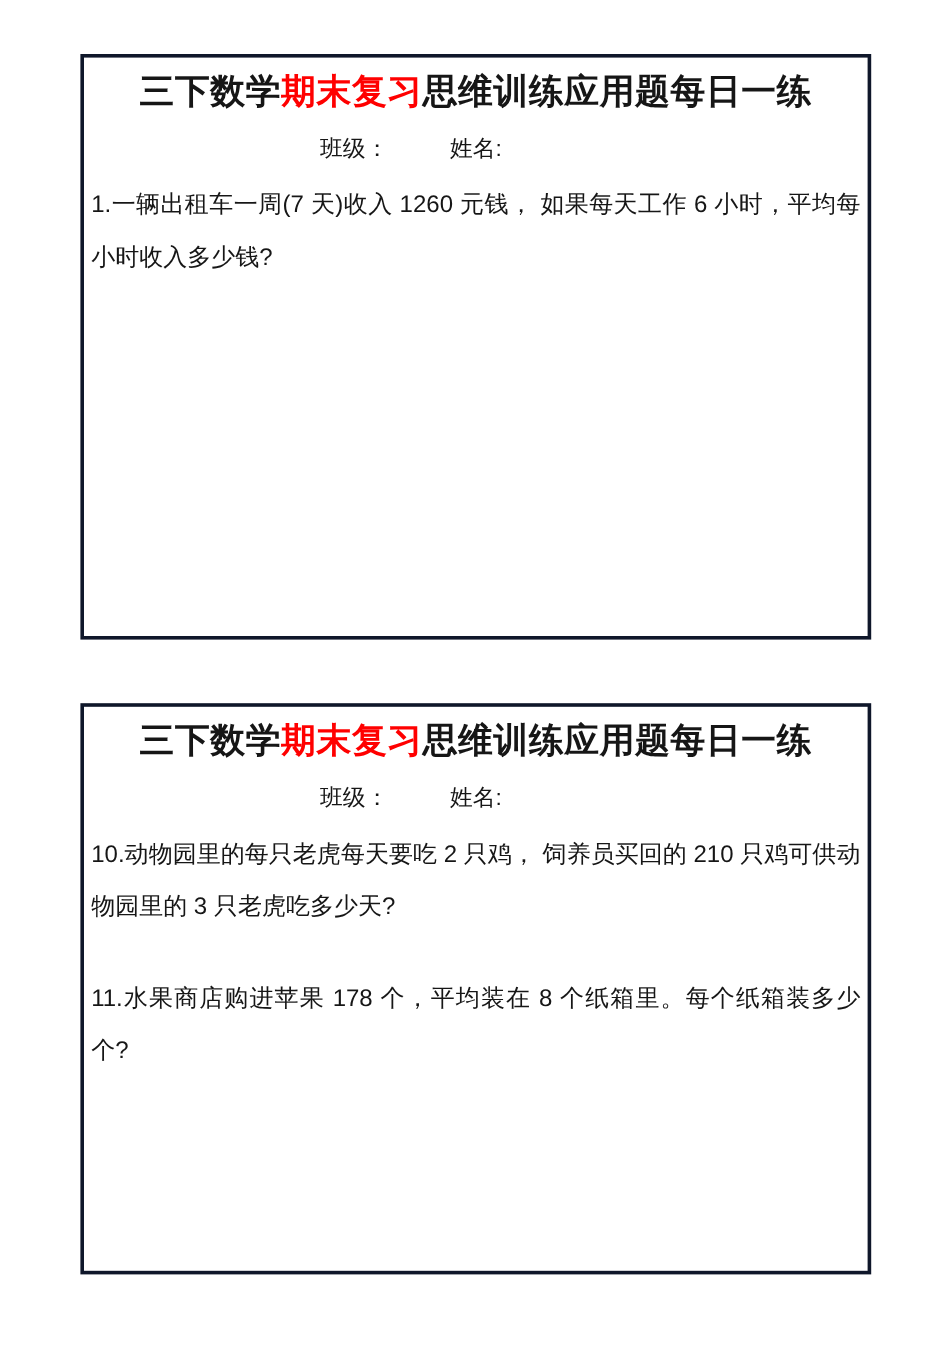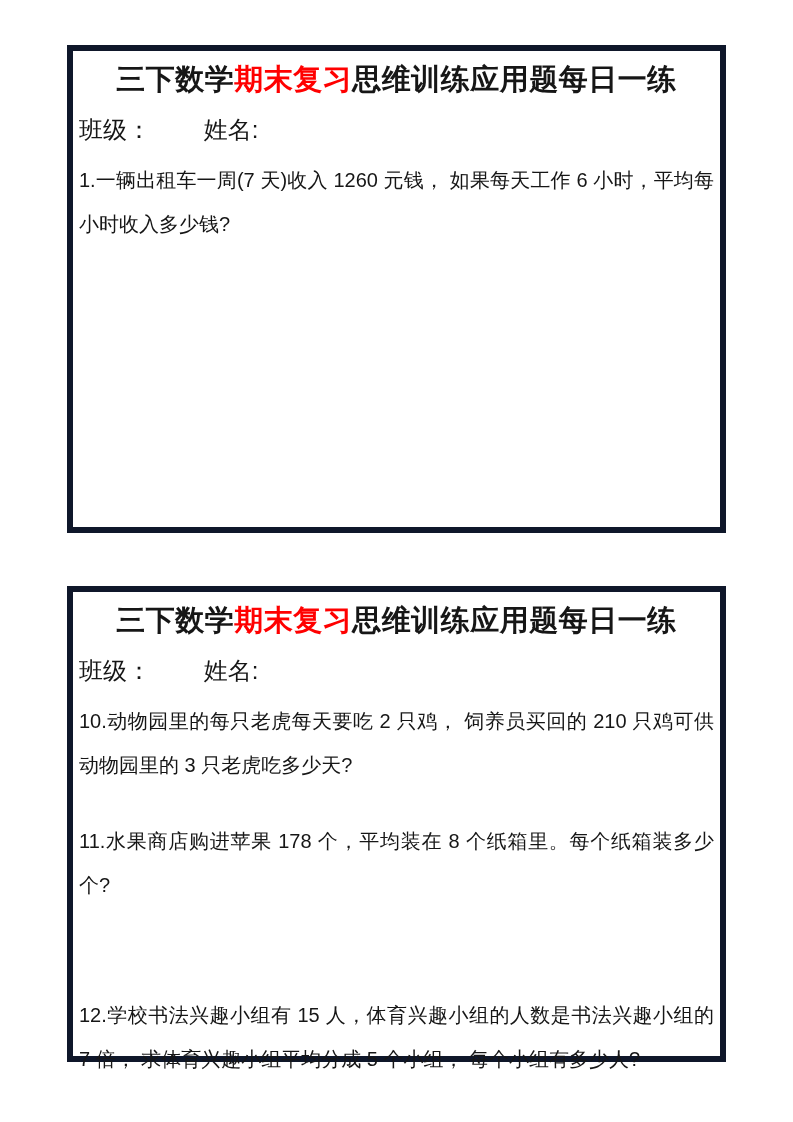--- a/index.html
+++ b/index.html
@@ -11,41 +11,41 @@
     width: 793px;
     height: 1122px;
     font-family: "Liberation Sans", "DejaVu Sans", sans-serif;
     color: #161616;
     overflow: hidden;
   }
   .sheet {
     box-sizing: border-box;
     width: 659px;
     margin: 0 auto;
-    border: 6px solid #0f172a;
+    border: 3px solid #0f172a;
     background: #ffffff;
     padding: 0 6px 0 6px;
   }
   #sheet1 { margin-top: 45px; height: 488px; }
   #sheet2 { margin-top: 53px; height: 476px; }
 
   .title {
     margin-top: 9px;
     text-align: center;
     font-size: 29px;
     font-weight: 700;
     letter-spacing: 0.5px;
     white-space: nowrap;
   }
   .title .hl { color: #ff0000; }
 
   .meta {
     margin-top: 14px;
-    font-size: 24px;
-    text-align: left;
+    font-size: 19px;
+    text-align: center;
     padding-right: 108px;
   }
   .meta .name-label { margin-left: 46px; }
 
   .problems { margin-top: 12px; }
   .problem {
     margin: 0;
     font-size: 20px;
     line-height: 44px;
     text-align: justify;
@@ -76,15 +76,14 @@
   <div class="title">
     <span>三下数学</span><span class="hl" style="color: rgb(255, 0, 0);">期末复习</span><span>思维训练应用题每日一练</span>
   </div>
   <div class="meta">
     <span class="class-label">班级：</span>
     <span class="name-label">姓名:</span>
   </div>
   <div class="problems">
       <p class="problem">10.动物园里的每只老虎每天要吃 2 只鸡， 饲养员买回的 210 只鸡可供动物园里的 3 只老虎吃多少天?</p>
       <p class="problem">11.水果商店购进苹果 178 个，平均装在 8 个纸箱里。每个纸箱装多少个?</p>
-      <p class="problem">12.学校书法兴趣小组有 15 人，体育兴趣小组的人数是书法兴趣小组的 7 倍， 求体育兴趣小组平均分成 5 个小组， 每个小组有多少人?</p>
     </div>
 </div>
 
 </body></html>

